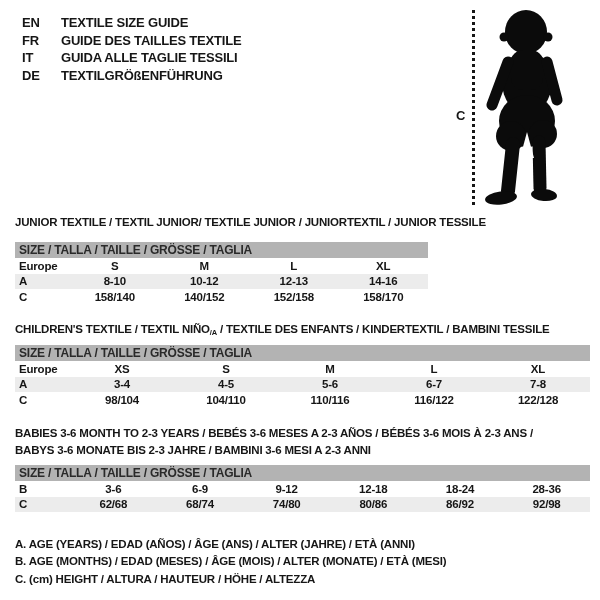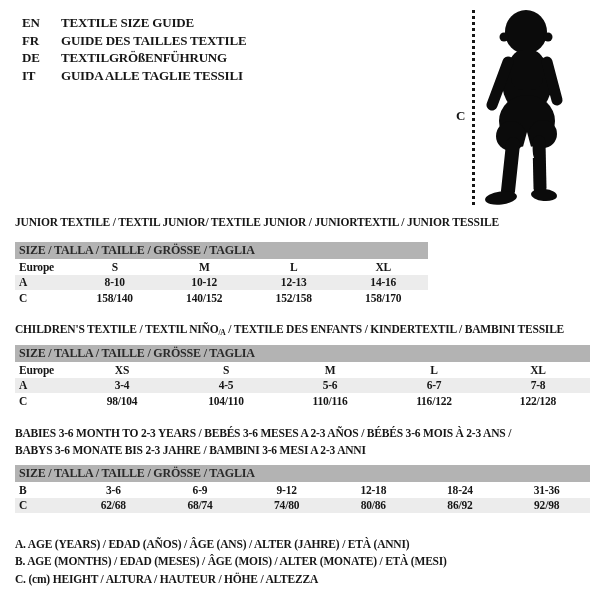--- a/index.html
+++ b/index.html
@@ -1,18 +1,18 @@
 <!DOCTYPE html>
 <html><head>
 <meta charset="utf-8">
 <style>
   html,body { margin:0; padding:0; background:#fff; }
   .page {
     position:relative; width:600px; height:600px; background:#fff;
-    font-family:Liberation Serif, serif; font-weight:bold; color:#161616;
+    font-family:Liberation Sans, sans-serif; font-weight:bold; color:#161616;
     overflow:hidden;
   }
   
   .lang-block { position:absolute; left:22px; top:14px; }
   .lang-row { display:flex; line-height:17.5px; font-size:13px; letter-spacing:-0.2px; }
   .lang-code { width:39px; }
   
   .dash-line {
     position:absolute; left:472px; top:10px; width:2.5px; height:198px;
     background:repeating-linear-gradient(to bottom, #161616 0 3px, transparent 3px 6px);
@@ -51,26 +51,26 @@
   <div class="lang-block" id="langs">
       <div class="lang-row">
         <span class="lang-code">EN</span>
         <span class="lang-label">TEXTILE SIZE GUIDE</span>
       </div>
       <div class="lang-row">
         <span class="lang-code">FR</span>
         <span class="lang-label">GUIDE DES TAILLES TEXTILE</span>
       </div>
       <div class="lang-row">
+        <span class="lang-code">IT</span>
+        <span class="lang-label">GUIDA ALLE TAGLIE TESSILI</span>
+      </div>
+      <div class="lang-row">
         <span class="lang-code">DE</span>
         <span class="lang-label">TEXTILGRÖßENFÜHRUNG</span>
-      </div>
-      <div class="lang-row">
-        <span class="lang-code">IT</span>
-        <span class="lang-label">GUIDA ALLE TAGLIE TESSILI</span>
       </div>
     </div>
 
   <div class="dash-line"></div>
   <div class="c-label">C</div>
 
   <svg class="silhouette" width="96" height="200" viewBox="0 0 96 200" aria-hidden="true">
     <g fill="#0b0b0b" stroke="none">
 
       <ellipse cx="45" cy="24" rx="21" ry="22"></ellipse>
@@ -211,21 +211,21 @@
             </tr>
           </thead>
           <tbody>
             <tr>
               <td class="lbl">B</td>
               <td>3-6</td>
               <td>6-9</td>
               <td>9-12</td>
               <td>12-18</td>
               <td>18-24</td>
-              <td>31-36</td>
+              <td>28-36</td>
             </tr>
             <tr>
               <td class="lbl">C</td>
               <td>62/68</td>
               <td>68/74</td>
               <td>74/80</td>
               <td>80/86</td>
               <td>86/92</td>
               <td>92/98</td>
             </tr>

